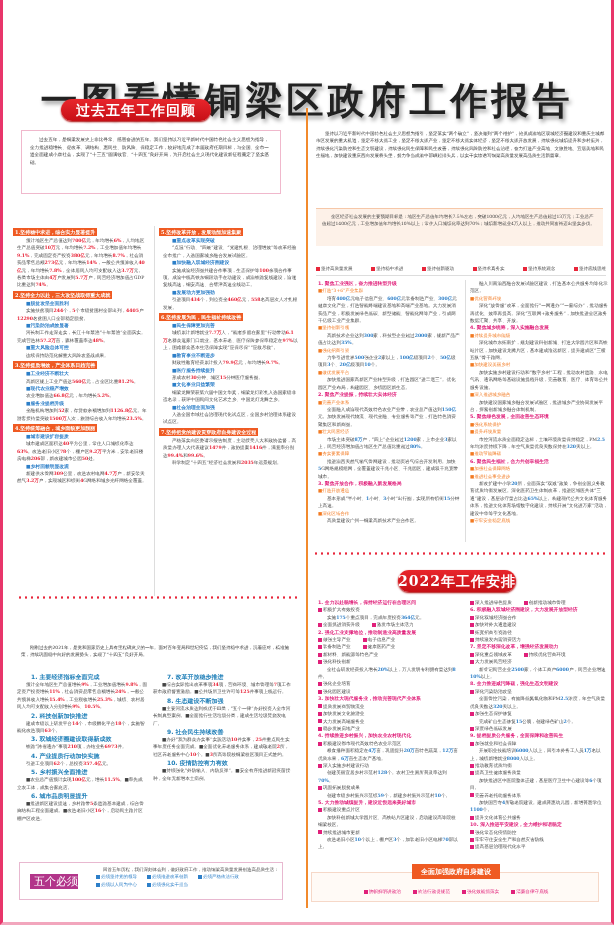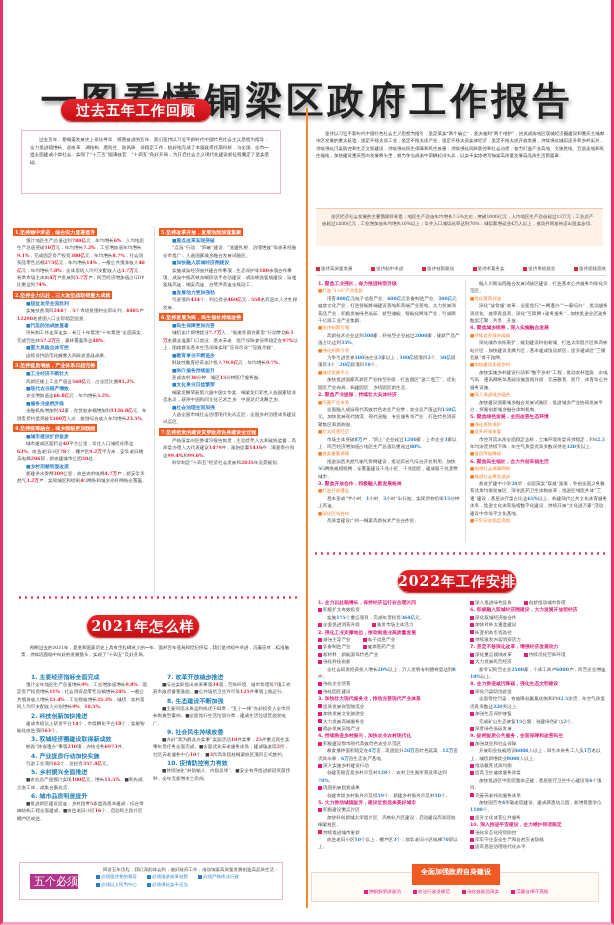--- a/index.html
+++ b/index.html
@@ -43,21 +43,21 @@
 .sq.mg{background:#e0207a}
 .sq.bl{background:#2d7fc8}
 .pink-head{color:#e0207a;font-family:"DejaVu Sans",sans-serif;font-size:4.8px;font-weight:bold;line-height:7.4px}
 .orange-sub{color:#f27a22;font-size:4.5px;line-height:7.4px}
 .teal-head{color:#1f7fb8;font-family:"DejaVu Sans",sans-serif;font-size:6px;font-weight:bold;line-height:9px;padding-left:14px}
 .five-box{position:absolute;left:16px;top:862px;width:264px;height:38px;border:1px solid #e8b8d0}
 .five-label{position:absolute;left:10px;top:11px;width:48px;height:15px;background:#b2358a;color:#fff;font-size:11px;text-align:right;line-height:15px;font-family:"DejaVu Sans",sans-serif}
 .five-text{position:absolute;left:74px;top:3px;width:185px;font-size:4.5px;line-height:7.4px;color:#444}
 .five-items{display:flex;flex-wrap:wrap;gap:0 10px;padding-left:2px;font-family:"DejaVu Sans",sans-serif;color:#2d7fc8;font-size:4.5px;line-height:7.4px}
 .self-box{position:absolute;left:308px;top:872px;width:288px;height:30px;border:1px solid #f6d8c8;background:#fffaf6}
-.self-tag{position:absolute;left:100px;top:-9px;width:88px;height:21px;background:#ef5a22;color:#fff;font-size:7px;font-weight:bold;text-align:center;line-height:15px}
+.self-tag{position:absolute;left:100px;top:-9px;width:88px;height:15px;background:#ef5a22;color:#fff;font-size:7px;font-weight:bold;text-align:center;line-height:15px}
 .self-items{position:absolute;left:0;top:16px;width:288px;display:flex;justify-content:center;gap:12px;font-family:"DejaVu Sans",sans-serif;font-size:4.6px;color:#e0207a}
 </style>
 </head>
 <body>
 
 <div class="page">
 
 
   <div class="main-title">一图看懂铜梁区政府工作报告</div>
 
@@ -65,21 +65,20 @@
   <div class="intro-box">过去五年，是铜梁发展史上非比寻常、感恩奋进的五年。我们坚持以习近平新时代中国特色社会主义思想为指导，全力推进稳增长、促改革、调结构、惠民生、防风险、保稳定工作，较好地完成了本届政府任期目标，与全国、全市一道全面建成小康社会，实现了“十三五”圆满收官、“十四五”良好开局，为开启社会主义现代化建设新征程奠定了坚实基础。</div>
 
   <div class="col" id="past-left" style="left:14px;top:226px;width:130px;"><div class="sec-tag">1.坚持稳中求进，综合实力显著提升</div><p class="txt">预计地区生产总值达到<span class="r">700亿</span>元，年均增长<span class="r">6%</span>，人均地区生产总值突破<span class="r">10万</span>元，年均增长<span class="r">7.2%</span>，工业增加值年均增长<span class="r">9.1%</span>，完成固定资产投资<span class="r">380亿</span>元，年均增长<span class="r">8.7%</span>，社会消费品零售总额<span class="r">273亿</span>元，年均增长<span class="r">14%</span>，一般公共预算收入<span class="r">40亿</span>元，年均增长<span class="r">7.8%</span>，全体居民人均可支配收入达<span class="r">3.7万</span>元。各类市场主体由<span class="r">4万</span>户发展到<span class="r">5.7万</span>户，民营经济增加值占GDP比重达到<span class="r">74%</span>。</p><div class="sec-tag">2.坚持全力以赴，三大攻坚战取得重大成就</div><div class="sub-blue">■脱贫攻坚全面胜利</div><p class="txt">实施扶贫项目<span class="r">244</span>个，<span class="r">5</span>个市级贫困村全部出列，<span class="r">4405</span>户<span class="r">12290</span>名贫困人口全部稳定脱贫。</p><div class="sub-blue">■污染防治成效显著</div><p class="txt">河长制工作走深走实，长江十年禁渔“十年禁渔”全面落实。完成营造林<span class="r">57.2万</span>亩，森林覆盖率达<span class="r">48%</span>。</p><div class="sub-blue">■重大风险总体可控</div><p class="txt">连续保持防范化解重大风险攻坚战成果。</p><div class="sec-tag">3.坚持提质增效，产业体系日趋完善</div><div class="sub-blue">■工业经济不断壮大</div><p class="txt">高新区规上工业产值达<span class="r">560亿</span>元，占全区比重<span class="r">81.2%</span>。</p><div class="sub-blue">■现代农业稳产增效</div><p class="txt">农业增加值达<span class="r">66.8亿</span>元，年均增长<span class="r">5.2%</span>。</p><div class="sub-blue">■服务业提档升级</div><p class="txt">金融机构增加到<span class="r">52</span>家，存贷款余额增加到<span class="r">1126.8亿</span>元。年游客接待量突破<span class="r">1500万</span>人次，旅游综合收入年均增长<span class="r">23.5%</span>。</p><div class="sec-tag">4.坚持统筹融合，城乡面貌更加靓丽</div><div class="sub-blue">■城市建设扩容提质</div><p class="txt">城市建成区面积达<span class="r">40</span>平方公里，常住人口城镇化率达<span class="r">63%</span>。改造老旧小区<span class="r">78</span>个，棚户区<span class="r">9.2万</span>平方米，安装老旧楼房电梯<span class="r">206</span>部，新改建城市公园<span class="r">50</span>处。</p><div class="sub-blue">■乡村面貌明显改观</div><p class="txt">新建供水管网<span class="r">309</span>公里，改造农村电网<span class="r">4.7万</span>户，新安装天然气<span class="r">3.2万</span>户，实现城区和镇街<span class="r">4</span>G网络和城乡光纤网络全覆盖。</p></div>
   <div class="vdiv" style="left:151px;top:226px;height:370px;"></div>
   <div class="col" id="past-right" style="left:160px;top:226px;width:135px;"><div class="sec-tag">5.坚持改革开放，发展动能加速集聚</div><div class="sub-blue">■重点改革实现突破</div><p class="txt">“点温”行动、“四最”建设、“党建扎根、治理增效”等改革经验全市推广，入选国家城乡融合发展试验区。</p><div class="sub-blue">■加快融入双城经济圈建设</div><p class="txt">实施成渝经济圈共建合作事项，生态保护等<span class="r">100</span>余项合作事项。成渝中线高铁东铜段动手在动建设，成渝铁路复线建设，渝遂复线高速，铜安高速、合璧津高速全线动工。</p><div class="sub-blue">■发展动力更加强劲</div><p class="txt">引进项目<span class="r">434</span>个，到位资金<span class="r">460亿</span>元，<span class="r">558</span>名高层次人才扎根发展。</p><div class="sec-tag">6.坚持发展为民，民生福祉持续改善</div><div class="sub-blue">■民生保障更加完善</div><p class="txt">城镇累计新增就业<span class="r">7.7万</span>人，“能者多留在家里”行动带动<span class="r">6.1万</span>名群众返家门口就业。基本养老、医疗保险参保率稳定在<span class="r">97%</span>以上，困难群众基本生活保障实现“应保尽保”“应救尽救”。</p><div class="sub-blue">■教育事业不断进步</div><p class="txt">财政性教育经费累计投入<span class="r">79.9亿</span>元，年均增长<span class="r">9.7%</span>。</p><div class="sub-blue">■医疗服务持续提升</div><p class="txt">形成农村<span class="r">30</span>分钟、城区<span class="r">15</span>分钟医疗服务圈。</p><div class="sub-blue">■文化事业日益繁荣</div><p class="txt">铜梁龙舞荣获第六届中国文华奖，铜梁龙灯彩扎入选国家级非遗名录，获评中国民间文化艺术之乡、中国龙灯龙舞之乡。</p><div class="sub-blue">■社会治理全面加强</div><p class="txt">入选全国市域社会治理现代化试点区，全国乡村治理体系建设试点区。</p><div class="sec-tag">7.坚持把党的建设贯穿政府自身建设全过程</div><p class="txt">严格落实向区委请示报告制度，主动接受人大和政协监督，高质量办理人大代表建议<span class="r">1479</span>件，政协提案<span class="r">1416</span>件，满意率分别达<span class="r">99.4%</span>和<span class="r">99.6%</span>。</p><p class="txt">科学制定“十四五”经济社会发展和<span class="r">2035</span>年远景规划。</p></div>
 
   <div class="orange-bar" style="left:303px;top:108px;height:800px;"></div>
 
   <div class="dots" style="left:14px;top:596px;width:282px;"></div>
 
-  <div class="pill" style="left:84px;top:615px;width:112px;">2021年怎么样</div>
   <div class="col" style="left:18px;top:644px;width:270px;font-family:'DejaVu Sans',sans-serif;color:#333;">
       <p>刚刚过去的2021年，是党和国家历史上具有里程碑意义的一年。面对百年变局和世纪疫情，我们坚持稳中求进，沉着应对，精准施策，持续巩固稳中向好的发展势头，实现了“十四五”良好开局。</p>
     </div>
   <div class="col" id="y2021-left" style="left:14px;top:672px;width:130px;">
       <div class="teal-head">1. 主要经济指标全面完成</div>
       <p class="txt">预计全年地区生产总值增长<span class="r">9%</span>，工业增加值增长<span class="r">9.8%</span>，固定资产投资增长<span class="r">11%</span>，社会消费品零售总额增长<span class="r">24%</span>，一般公共预算收入增长<span class="r">15.4%</span>，工业税收增长<span class="r">25.3%</span>，城镇、农村居民人均可支配收入分别增长<span class="r">9%</span>、<span class="r">10.5%</span>。</p>
       <div class="teal-head">2. 科技创新加快推进</div>
       <p class="txt">建成市级以上研发平台<span class="r">14</span>个，市级孵化平台<span class="r">18</span>个，实施智能化改造项目<span class="r">63</span>个。</p>
       <div class="teal-head">3. 双城经济圈建设取得新成效</div>
       <p class="txt">铁路“跨省通办”事项<span class="r">210</span>项，办结业务<span class="r">6973</span>件。</p>

